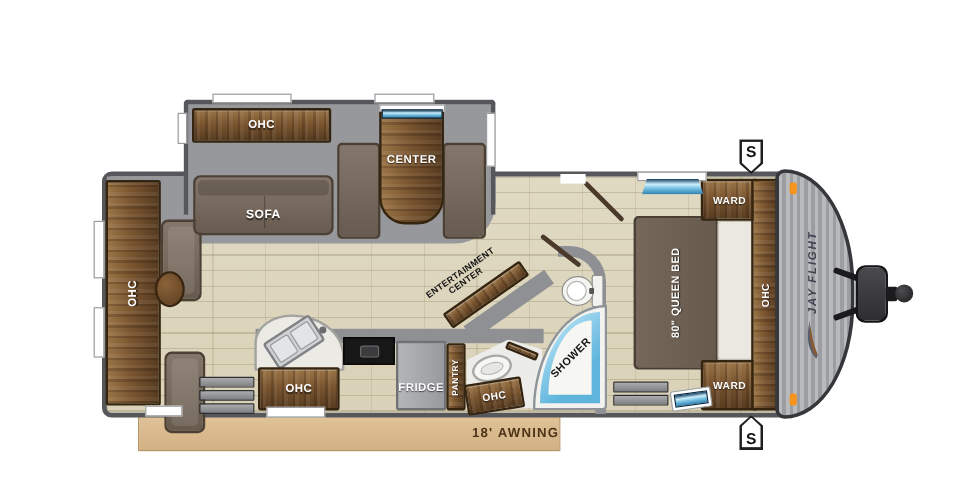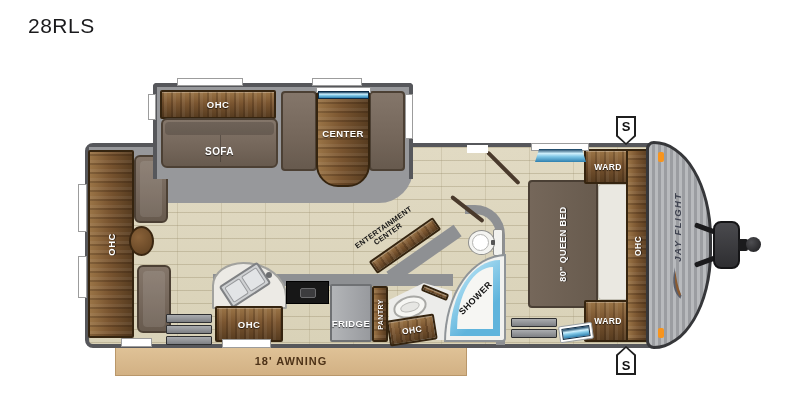--- a/index.html
+++ b/index.html
@@ -11,21 +11,21 @@
        font-family:"Liberation Sans",sans-serif;}
   .dark{color:#161616;text-shadow:none;}
   .vspan{transform:rotate(-90deg);white-space:nowrap;}
   .wood{background:repeating-linear-gradient(90deg,rgba(30,15,5,.20) 0 2px,rgba(255,255,255,.06) 2px 5px,rgba(0,0,0,0) 5px 9px),
         linear-gradient(180deg,#9a7446 0%,#7a5530 45%,#573c20 100%);
         border:2px solid #35240f;border-radius:2px;box-shadow:inset 0 1px 0 rgba(255,255,255,.25);}
   .wood-v{background:repeating-linear-gradient(0deg,rgba(30,15,5,.20) 0 2px,rgba(255,255,255,.06) 2px 5px,rgba(0,0,0,0) 5px 9px),
         linear-gradient(90deg,#9a7446 0%,#7a5530 45%,#573c20 100%);
         border:2px solid #35240f;border-radius:2px;}
   .uph{background:linear-gradient(180deg,#84766a 0%,#74665a 60%,#675a4e 100%);
-       border:2px solid #4c4034;border-radius:6px;}
+       border:2px solid #4c4034;border-radius:6px;margin-top:28px;}
   .win{background:#fff;border:1px solid #9c9c9c;}
   .bluwin{background:linear-gradient(180deg,#0e3a5c 0%,#cdeffc 35%,#7cc4e4 60%,#2e7fae 100%);border:1px solid #0d2b45;}
   .body-floor{background:
      repeating-linear-gradient(180deg, rgba(148,136,102,.35) 0 1px, rgba(0,0,0,0) 1px 13px),
      repeating-linear-gradient(90deg, rgba(148,136,102,.22) 0 1px, rgba(0,0,0,0) 1px 44px),
      linear-gradient(180deg,#e1dac3,#d9d2b8);
      border:4px solid #56575b;border-radius:8px 3px 3px 8px;}
   .grayfloor{background:#97989b;}
   .wallgray{background:#8e9093;}
   .step{height:7px;border:1px solid #2e2f31;background:linear-gradient(180deg,#aaacaf,#7e8084);
@@ -38,23 +38,22 @@
   .pt-up .o,.pt-up .i{clip-path:polygon(50% 0,100% 30%,100% 100%,0 100%,0 30%);}
   .shield span{position:absolute;width:100%;text-align:center;font-weight:bold;font-size:13px;color:#111;
         font-family:"Liberation Sans",sans-serif;}
   .title{position:absolute;left:28px;top:14px;font-size:21px;color:#1a1a1c;letter-spacing:.5px;}
 </style>
 </head>
 <body>
 
 <div class="scene">
 
-  <div class="title">28RLS</div>
-
-  <div class="abs lbl dark" style="left:115px;top:345px;width:352px;height:31px;background:linear-gradient(180deg,#e0c398,#d2b184);border:1px solid #b9976a;font-size:11px;letter-spacing:1px;color:#4e3318;">
+
+  <div class="abs lbl dark" style="left:115px;top:345px;width:352px;height:31px;background:linear-gradient(180deg,#e0c398,#d2b184);border:1px solid #b9976a;font-size:11px;letter-spacing:1px;color:#4e3318;justify-content:flex-end;">
       <span>18' AWNING</span>
     </div>
 
   <div class="abs body-floor" style="left:85px;top:143px;width:570px;height:205px;"></div>
 
   <div class="abs grayfloor" style="left:89px;top:147px;width:324px;height:56px;border-radius:0 0 34px 0;"></div>
 
   <div class="abs wallgray" style="left:213px;top:274px;width:240px;height:12px;"></div>
 
   <div class="abs wood-v lbl" style="left:88px;top:150px;width:46px;height:188px;font-size:9.5px;">

